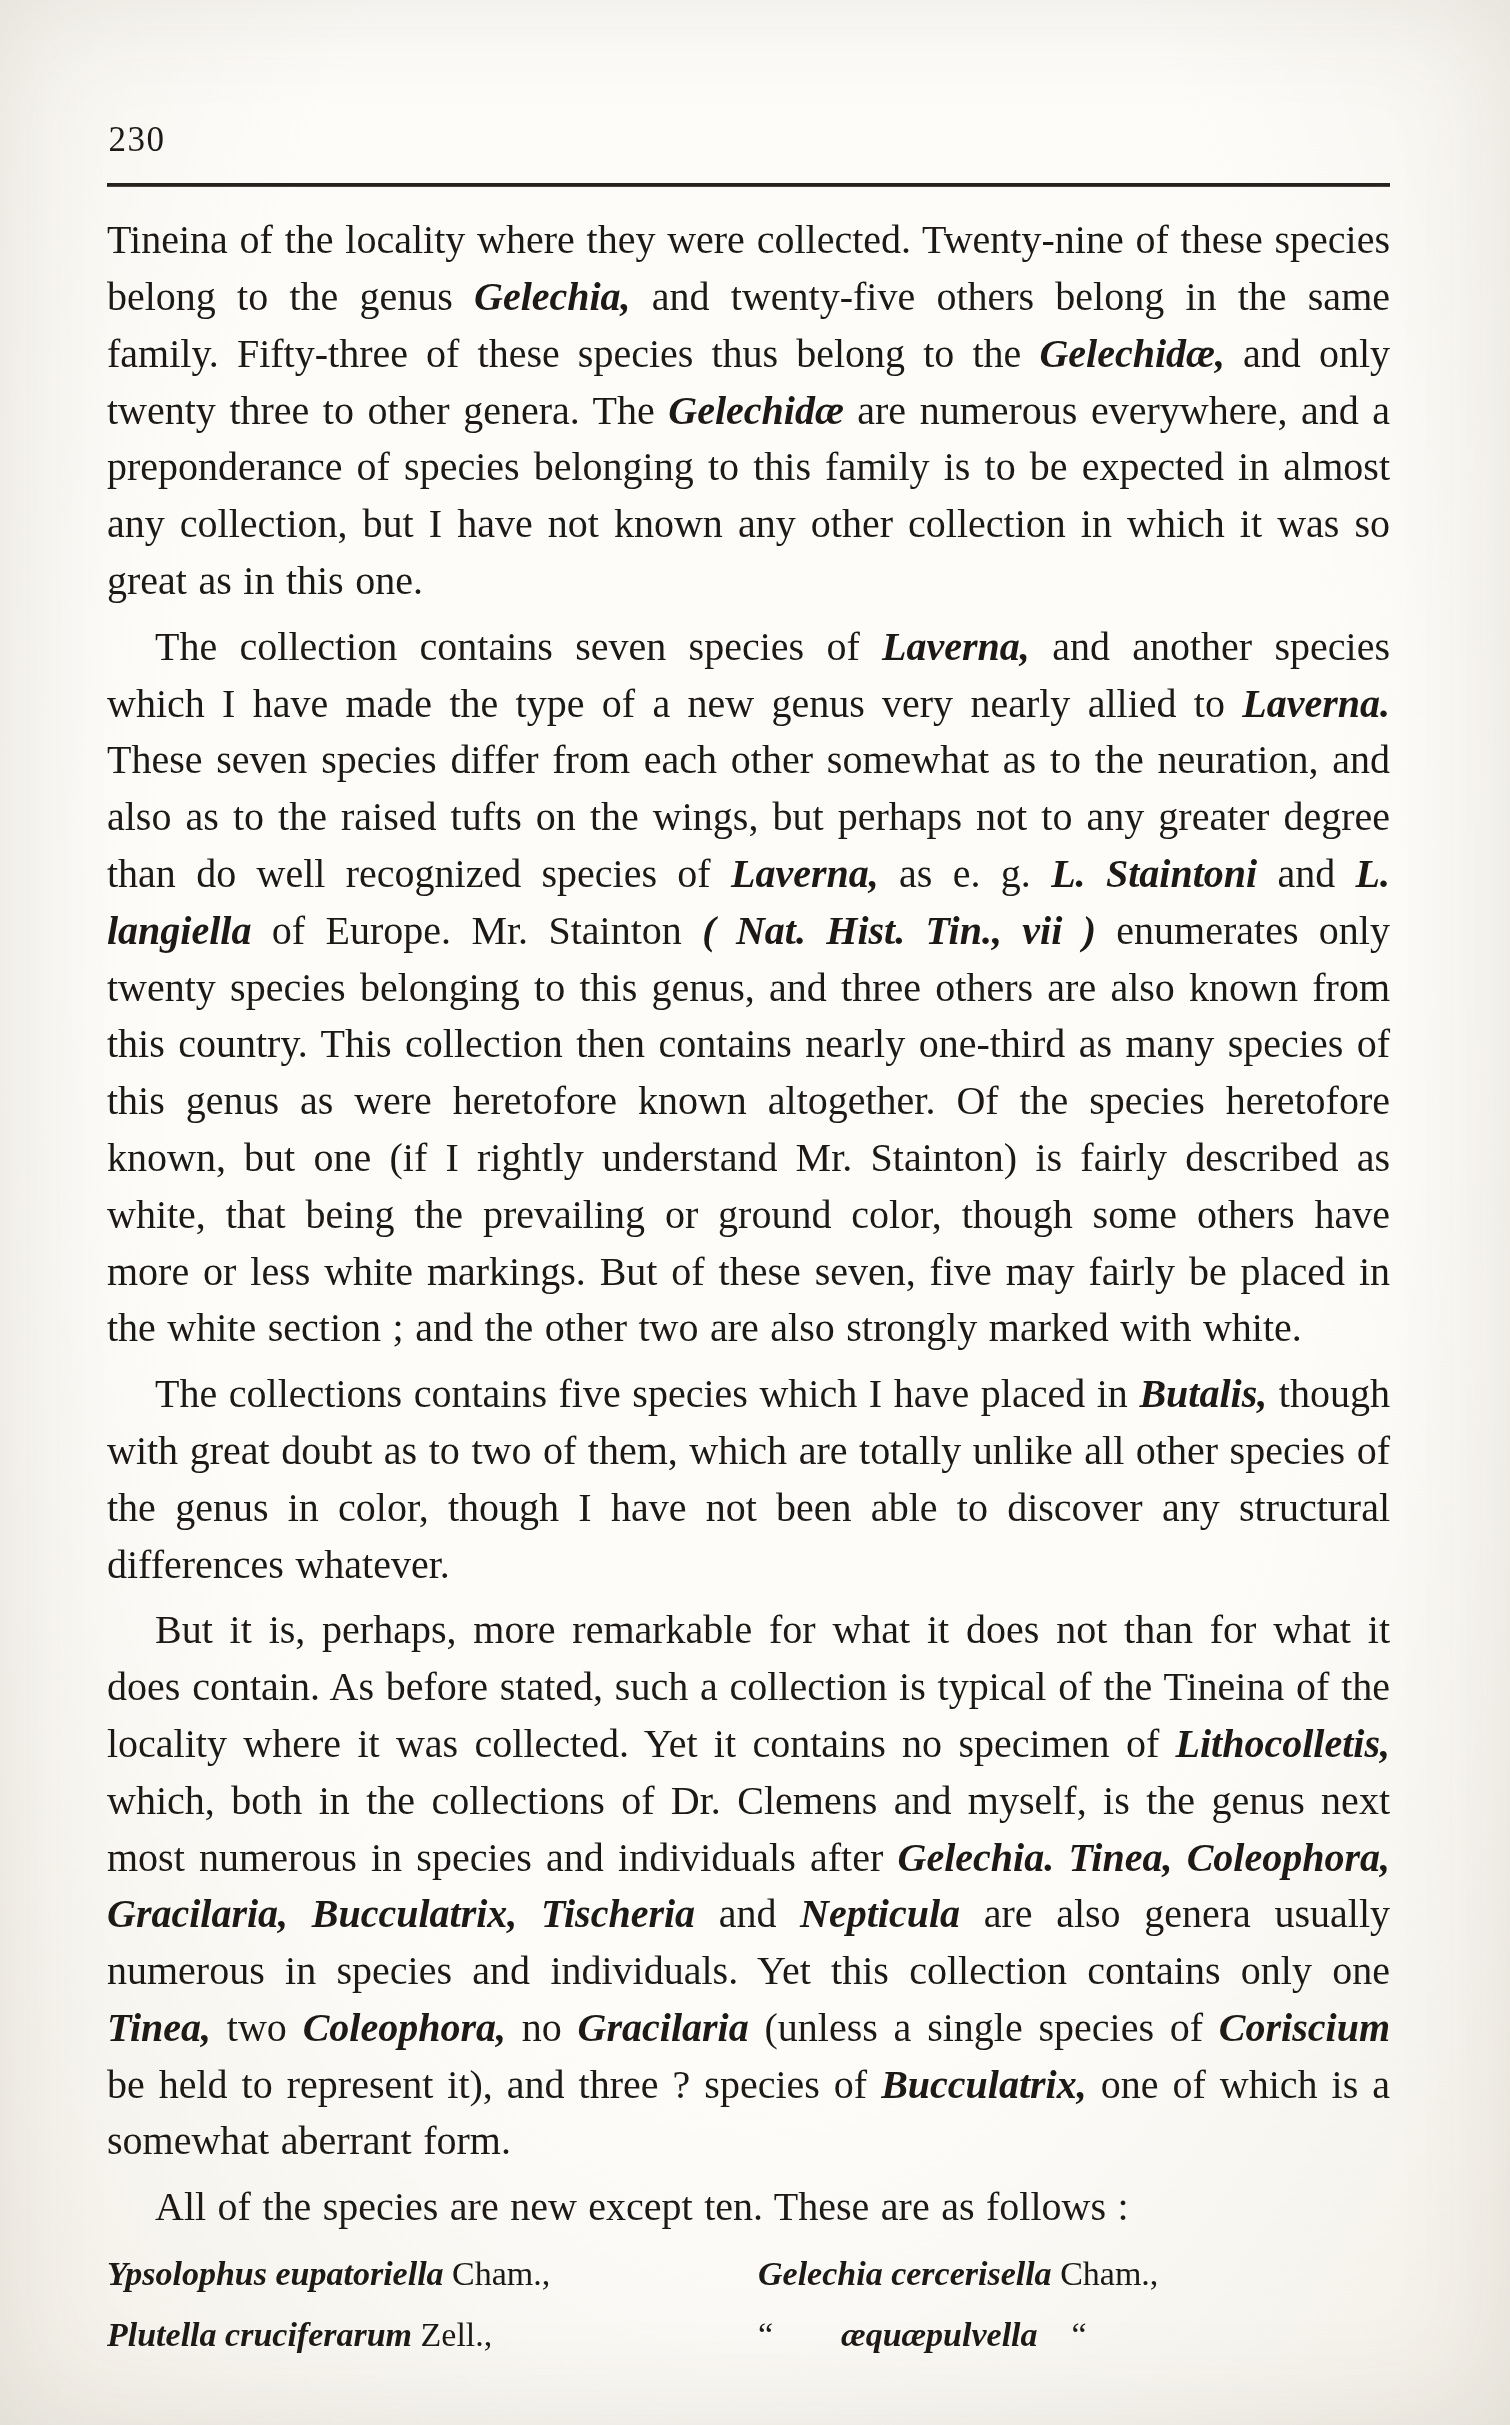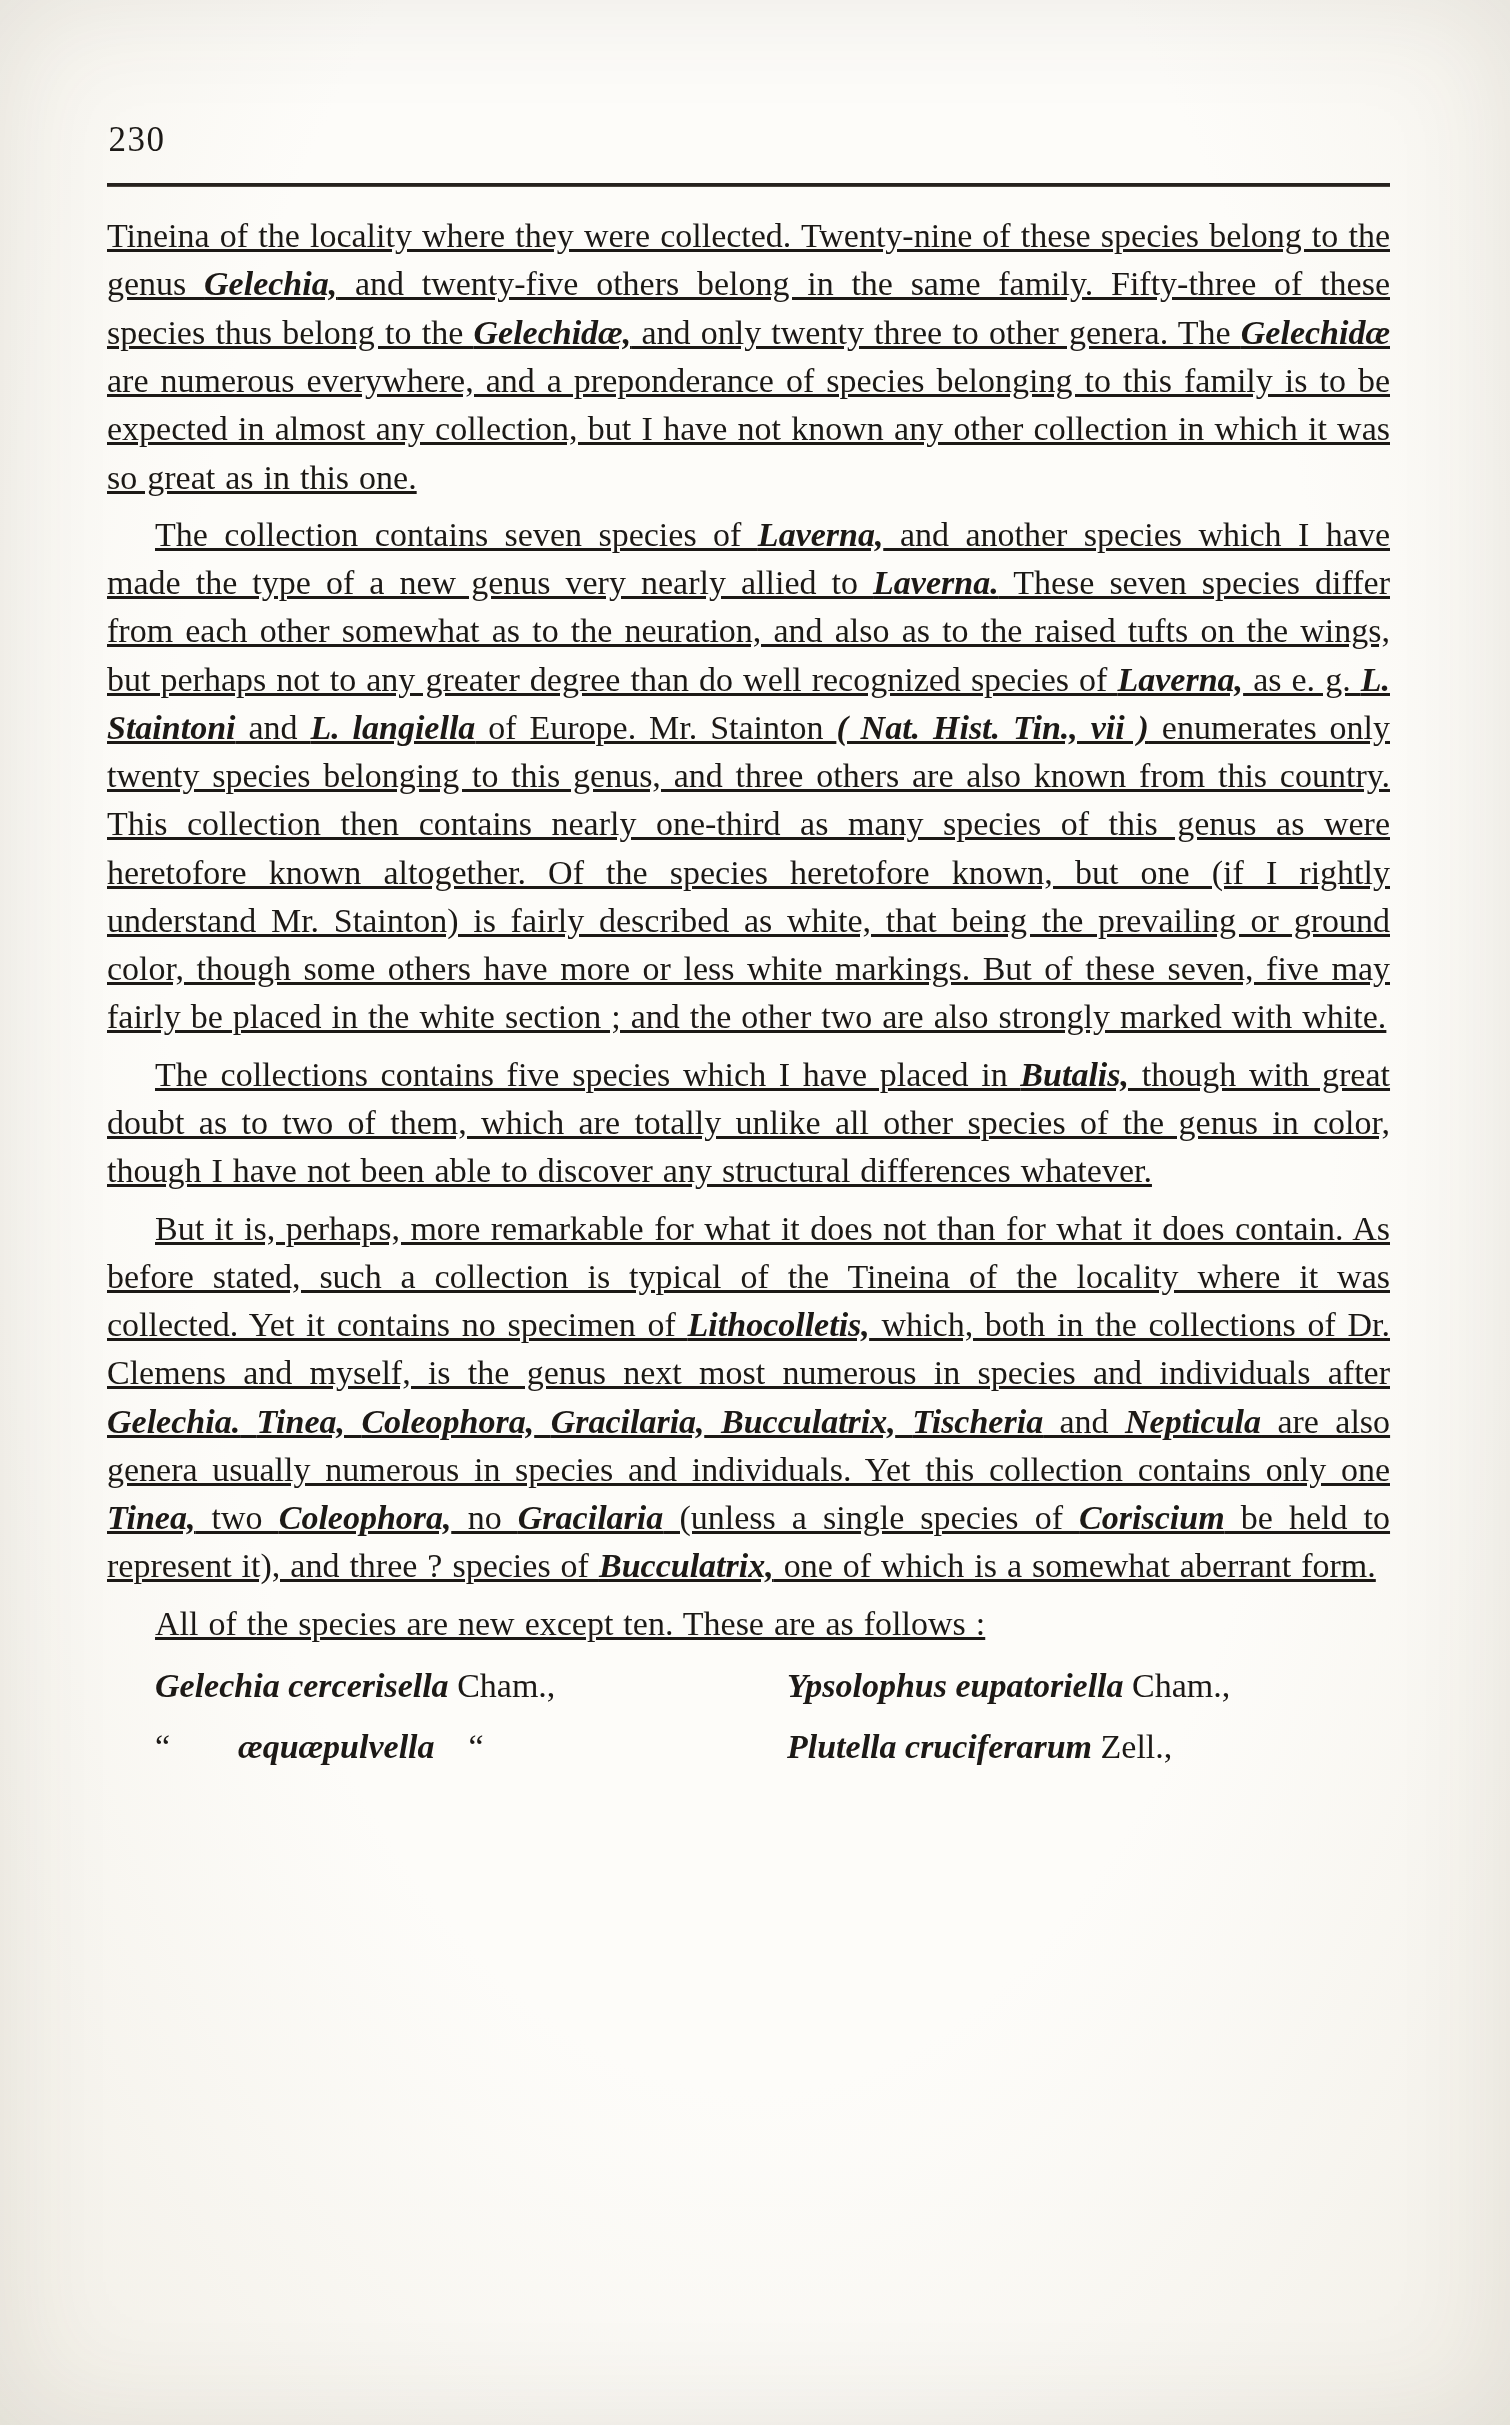--- a/index.html
+++ b/index.html
@@ -42,26 +42,25 @@
     margin-top: 22.6px;
     height: 3px;
     background: #26221e;
     border-bottom: 0.8px solid #4a443c;
   }
   .page-body {
     margin-top: 25.6px;
   }
   .para {
     margin: 0 0 9px 0;
-    font-size: 34px;
+    font-size: 40px;
     line-height: 1.42;
     text-align: justify;
     text-indent: 48px;
     word-spacing: 1.5px;
-    text-decoration: underline;
   }
   .para.first { text-indent: 0; }
   .it {
     font-style: italic;
     font-weight: 700;
   }
   .species-list {
     display: flex;
     margin-top: 15px;
   }
@@ -98,25 +97,25 @@
 
     <p class="para"><span>The collection contains seven species of </span><span class="it">Laverna,</span><span> and another species which I have made the type of a new genus very nearly allied to </span><span class="it">Laverna.</span><span> These seven species differ from each other somewhat as to the neuration, and also as to the raised tufts on the wings, but perhaps not to any greater degree than do well recognized species of </span><span class="it">Laverna,</span><span> as e. g. </span><span class="it">L. Staintoni</span><span> and </span><span class="it">L. langiella</span><span> of Europe.  Mr. Stainton </span><span class="it">( Nat. Hist. Tin., vii )</span><span> enumerates only twenty species belonging to this genus, and three others are also known from this country.  This collection then contains nearly one-third as many species of this genus as were heretofore known altogether.  Of the species heretofore known, but one (if I rightly understand Mr. Stainton) is fairly described as white, that being the prevailing or ground color, though some others have more or less white markings.  But of these seven, five may fairly be placed in the white section ;  and the other two are also strongly marked with white.</span></p>
 
     <p class="para"><span>The collections contains five species which I have placed in </span><span class="it">Butalis,</span><span> though with great doubt as to two of them, which are totally unlike all other species of the genus in color, though I have not been able to discover any structural differences whatever.</span></p>
 
     <p class="para"><span>But it is, perhaps, more remarkable for what it does not than for what it does contain.  As before stated, such a collection is typical of the Tineina of the locality where it was collected.  Yet it contains no specimen of </span><span class="it">Lithocolletis,</span><span> which, both in the collections of Dr. Clemens and myself, is the genus next most numerous in species and individuals after </span><span class="it">Gelechia.</span><span>  </span><span class="it">Tinea,</span><span> </span><span class="it">Coleophora,</span><span> </span><span class="it">Gracilaria,</span><span> </span><span class="it">Bucculatrix,</span><span> </span><span class="it">Tischeria</span><span> and </span><span class="it">Nepticula</span><span> are also genera usually numerous in species and individuals.  Yet this collection contains only one </span><span class="it">Tinea,</span><span> two </span><span class="it">Coleophora,</span><span> no </span><span class="it">Gracilaria</span><span> (unless a single species of </span><span class="it">Coriscium</span><span> be held to represent it),  and three ? species of </span><span class="it">Bucculatrix,</span><span> one of which is a somewhat aberrant form.</span></p>
 
     <p class="para"><span>All of the species are new except ten.  These are as follows :</span></p>
 
     <div class="species-list">
+      <div class="species-col col-right">
+        <p class="species-row"><span class="it">Ypsolophus eupatoriella</span><span> Cham.,</span></p>
+        <p class="species-row"><span class="it">Plutella cruciferarum</span><span> Zell.,</span></p>
+      </div>
       <div class="species-col col-left">
         <p class="species-row"><span class="it">Gelechia cercerisella</span><span> Cham.,</span></p>
         <p class="species-row"><span>“&nbsp;&nbsp;&nbsp;&nbsp;&nbsp;&nbsp;&nbsp;&nbsp;</span><span class="it">æquæpulvella</span><span>&nbsp;&nbsp;&nbsp;&nbsp;“</span></p>
-      </div>
-      <div class="species-col col-right">
-        <p class="species-row"><span class="it">Ypsolophus eupatoriella</span><span> Cham.,</span></p>
-        <p class="species-row"><span class="it">Plutella cruciferarum</span><span> Zell.,</span></p>
       </div>
     </div>
 
   </main>
 </div>
 
 
 </body></html>

